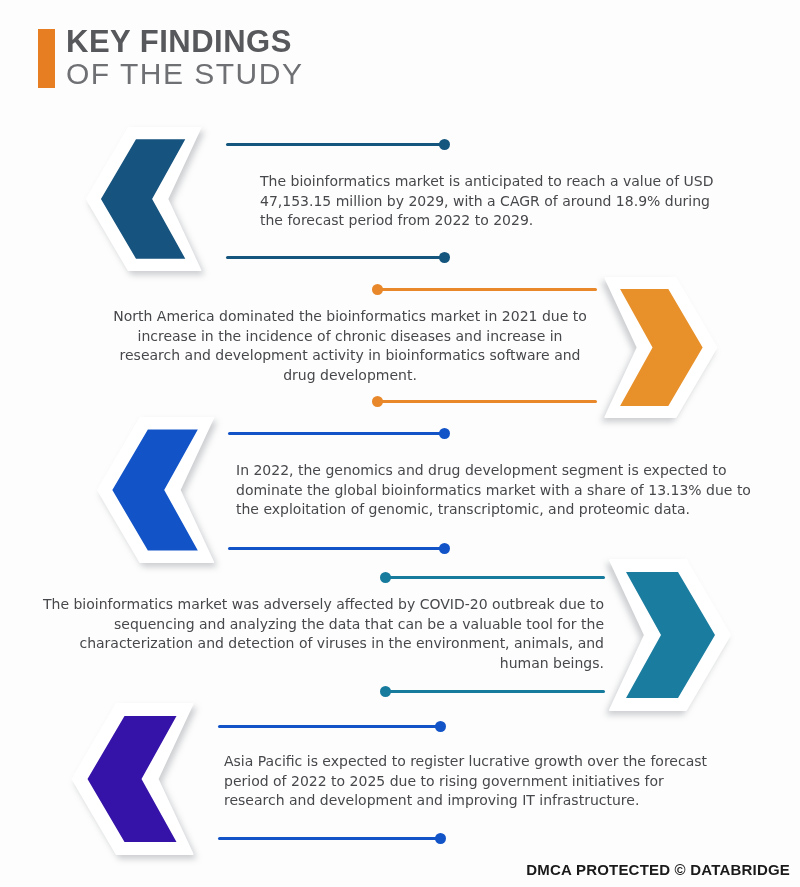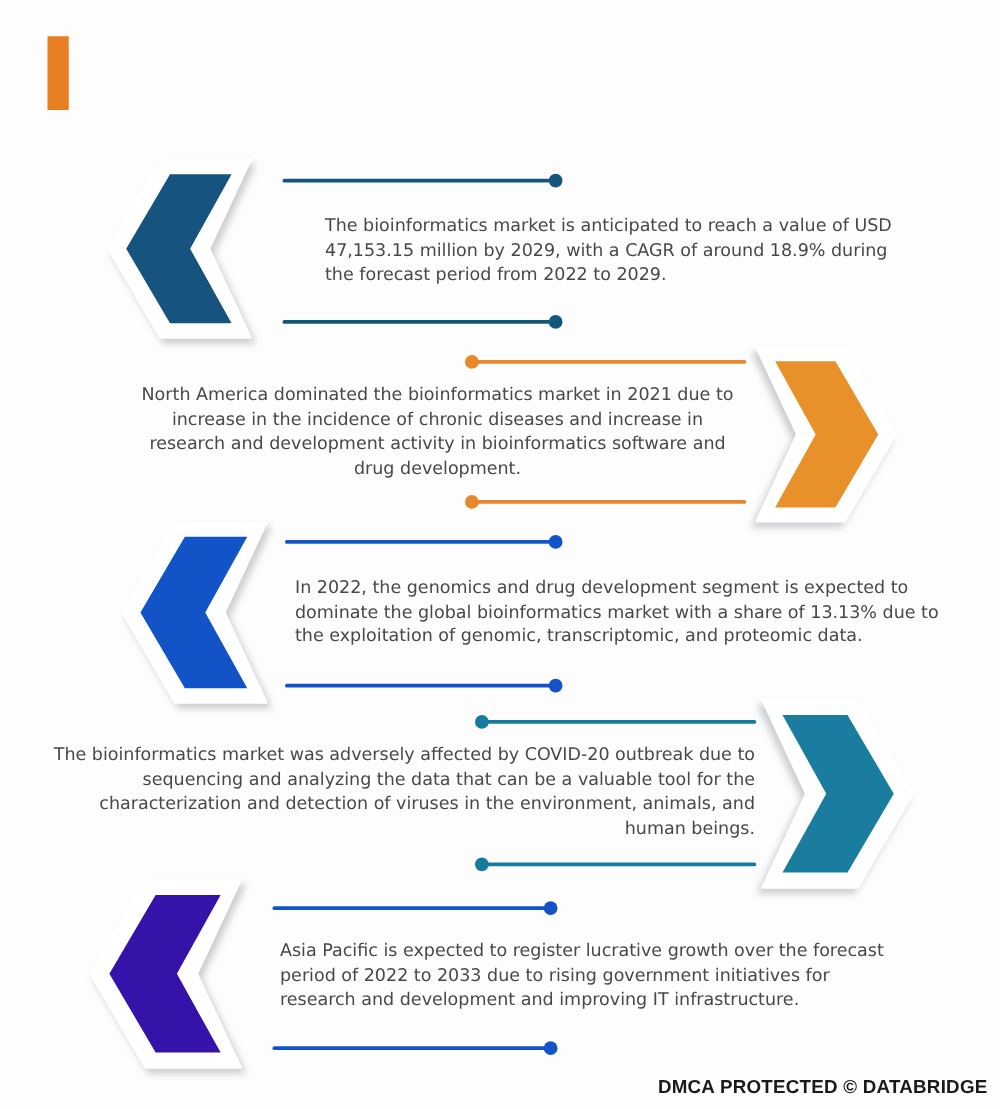--- a/index.html
+++ b/index.html
@@ -107,20 +107,22 @@
   }
 </style>
 </head>
 <body>
 
 <div class="canvas">
 
   <header>
     <div class="accent-bar" style="background: rgb(232, 126, 34);"></div>
     <h1 class="title-wrap">
+      <span class="title-line1">KEY FINDINGS</span>
+      <span class="title-line2">OF THE STUDY</span>
     </h1>
   </header>
 
   <section>
     <div class="chevron chev-1" style="color: rgb(22, 83, 126);">
       <svg width="122" height="144" viewBox="0 0 125 152">
         <polygon class="outer" points="45,1 121,1 86,76 121,151 45,151 1,76"></polygon>
         <polygon class="inner" points="53,13 105,13 70,76 105,139 53,139 16,76"></polygon>
       </svg>
     </div>
@@ -197,18 +199,18 @@
       </svg>
     </div>
     <div class="connector dot-right c5a" style="color: rgb(18, 84, 200);">
         <span class="bar"></span>
         <span class="dot"></span>
       </div>
     <div class="connector dot-right c5b" style="color: rgb(18, 84, 200);">
         <span class="bar"></span>
         <span class="dot"></span>
       </div>
-    <p class="ftext t5">Asia Pacific is expected to register lucrative growth over the forecast period of 2022 to 2033 due to rising government initiatives for research and development and improving IT infrastructure.</p>
+    <p class="ftext t5">Asia Pacific is expected to register lucrative growth over the forecast period of 2022 to 2025 due to rising government initiatives for research and development and improving IT infrastructure.</p>
   </section>
 
   <div class="dmca">DMCA PROTECTED © DATABRIDGE</div>
 
 </div>
 
 </body></html>

